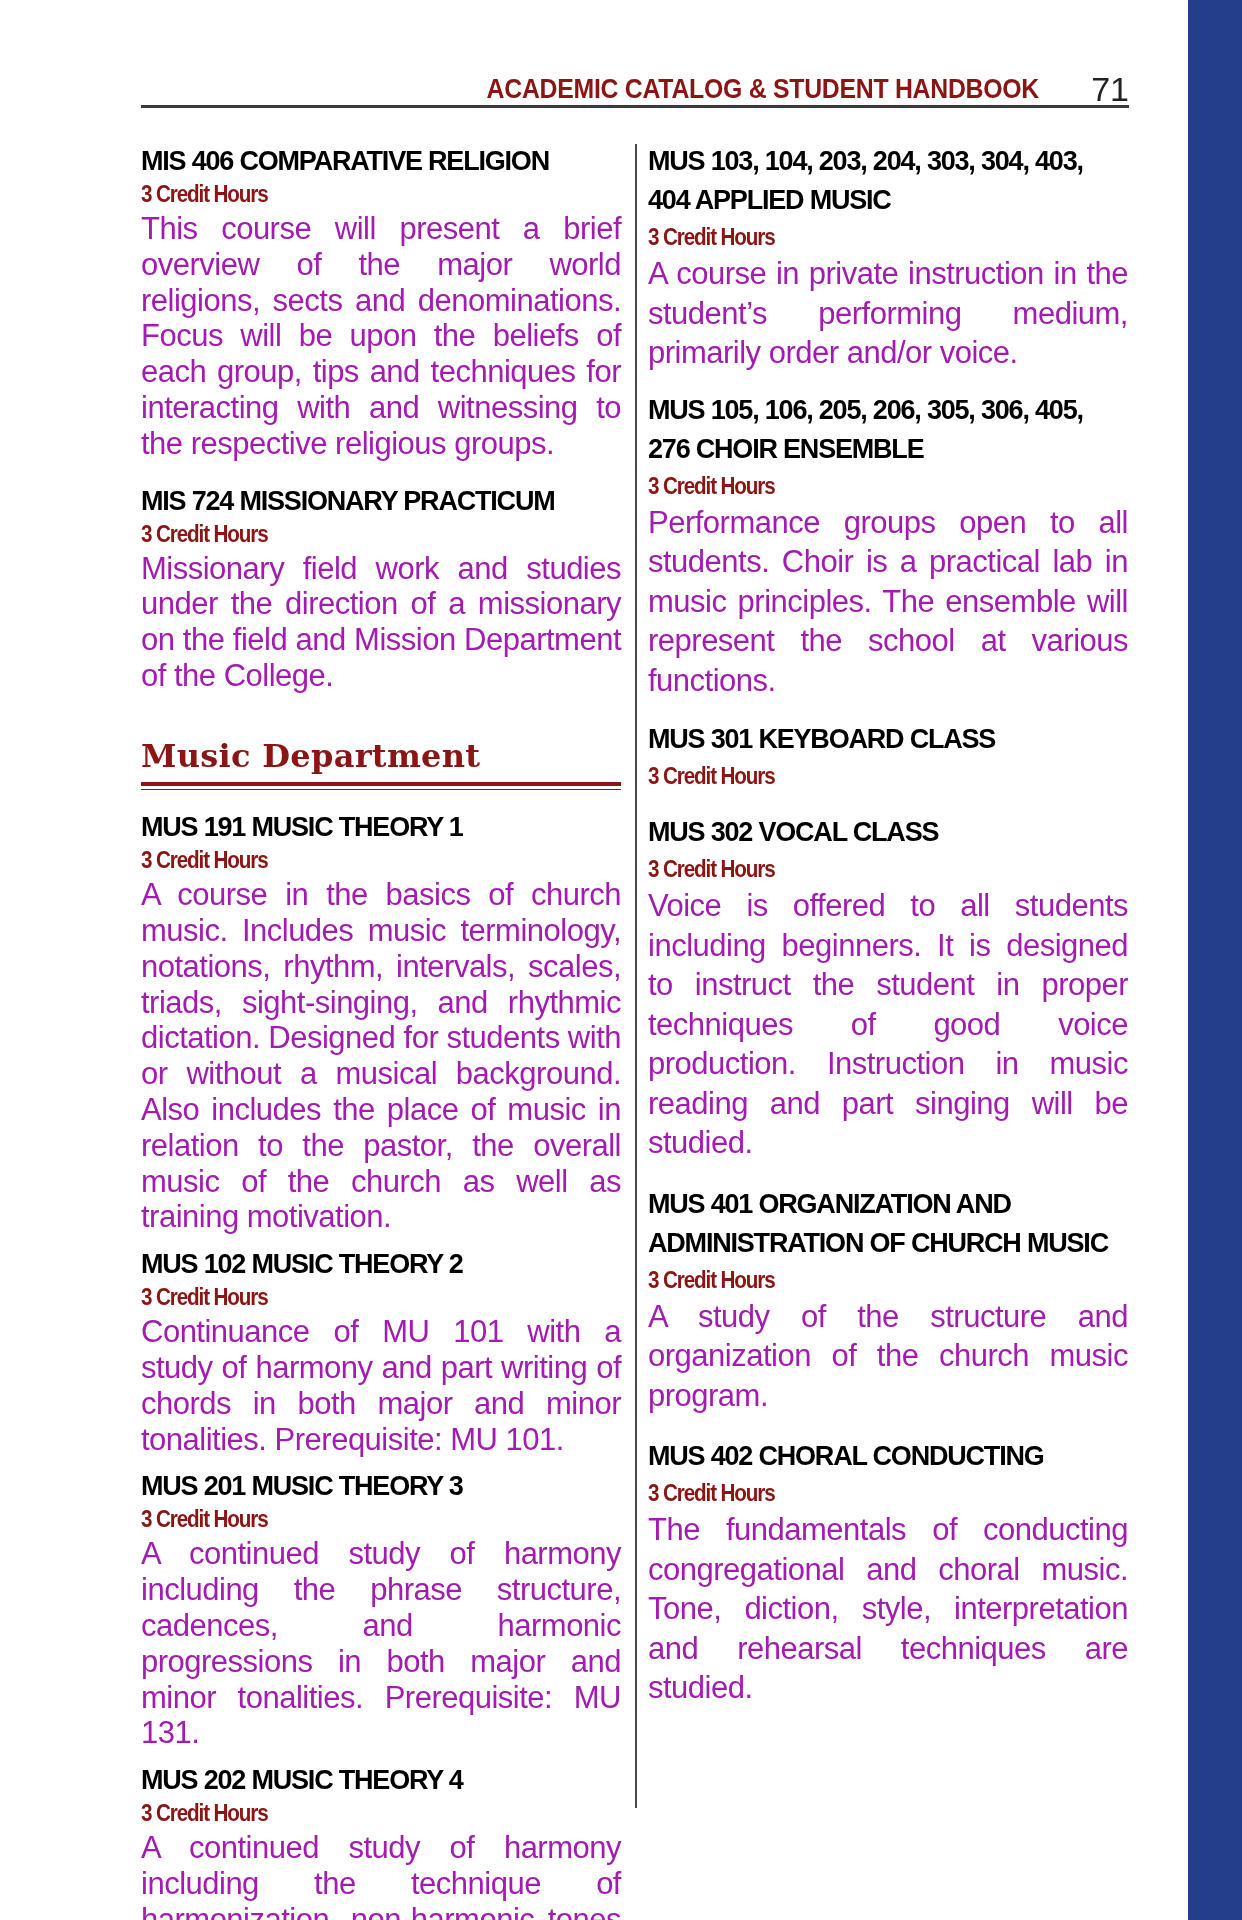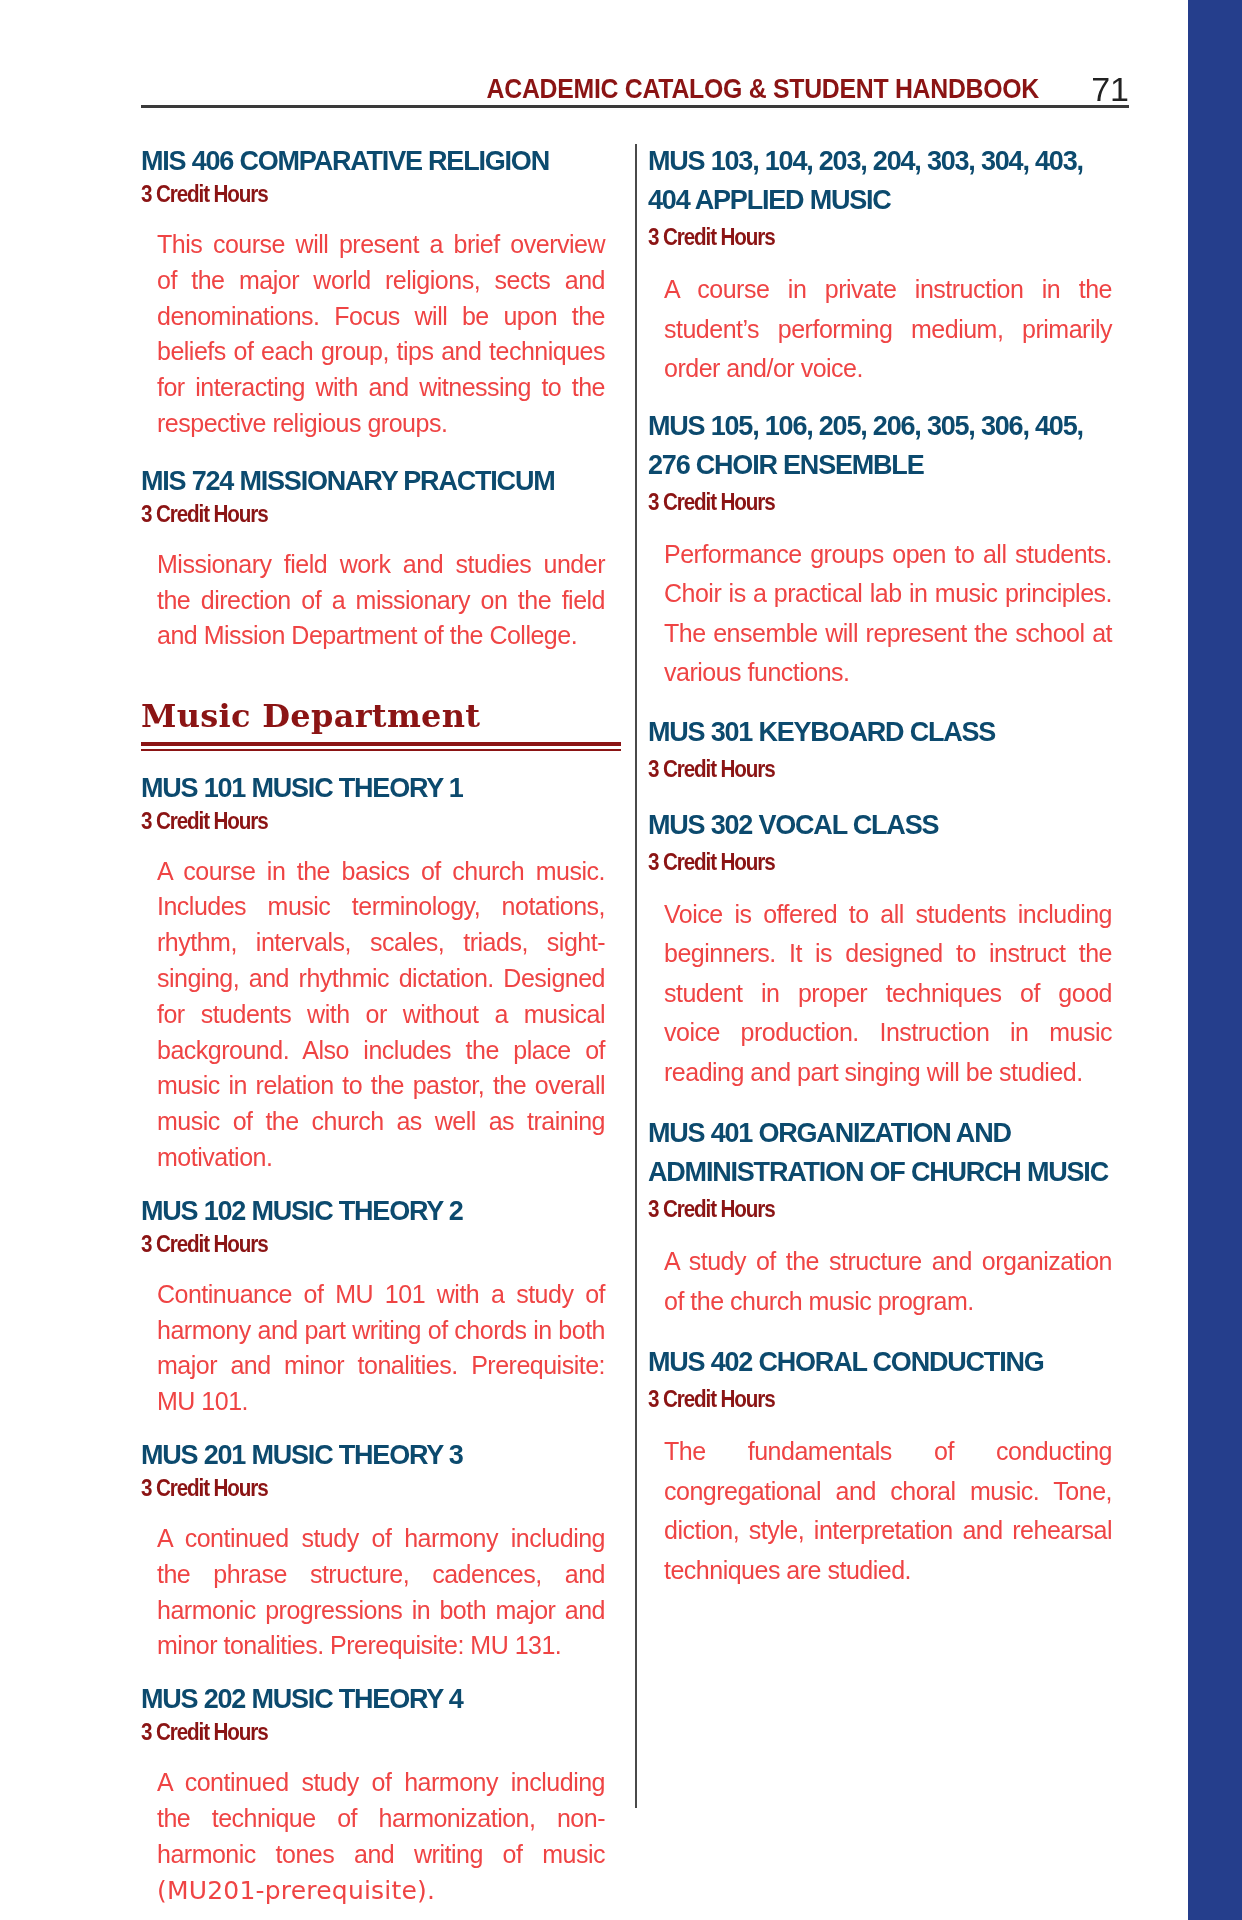--- a/index.html
+++ b/index.html
@@ -35,31 +35,31 @@
   }
   .col-left { left: 141px; width: 480px; }
   .col-right { left: 648px; width: 480px; }
   .col-divider {
     position: absolute; left: 635px; top: 144px; width: 2px; height: 1664px;
     background: #4a4a4a;
   }
   .course { margin: 0; }
   .course-title {
     font-family: "Liberation Sans", sans-serif; font-weight: bold;
-    color: #0c4a6e; font-size: 27px; line-height: 39px;
+    color: #000000; font-size: 27px; line-height: 39px;
     letter-spacing: -1.2px; margin: 0;
   }
   .credit {
     font-family: "Liberation Sans", sans-serif; font-weight: bold;
     color: #8b1414; font-size: 24px; line-height: 34px; letter-spacing: -1.3px;
     transform: scaleX(0.86); transform-origin: left center; display: inline-block;
   }
   .desc {
-    font-size: 25px; line-height: 35.8px; text-align: justify; color: #ef4444;
-    letter-spacing: -0.5px; margin: 16px;
+    font-size: 31px; line-height: 35.8px; text-align: justify; color: #a21caf;
+    letter-spacing: -0.5px; margin: 0;
   }
   .col-right .desc { line-height: 39.5px; }
   .dept-heading {
     font-family: "DejaVu Serif", "Liberation Serif", serif; font-weight: bold;
     color: #8b1414; font-size: 32px; line-height: 48px; margin: 0;
     letter-spacing: 0.3px;
   }
   .dept-rule-thick { height: 4px; background: #8b1414; margin-top: 2px; }
   .dept-rule-thin { height: 1.5px; background: #8b1414; margin-top: 3px; }
   .mono { font-family: "DejaVu Sans", sans-serif; letter-spacing: 0.2px; }
@@ -91,21 +91,21 @@
     <p class="desc">Missionary field work and studies under the direction of a missionary on the field and Mission Department of the College.</p>
   </div>
 
   <div style="margin-top:38px;">
     <h2 class="dept-heading">Music Department</h2>
     <div class="dept-rule-thick"></div>
     <div class="dept-rule-thin"></div>
   </div>
 
   <div class="course" style="margin-top:18px;">
-    <h3 class="course-title">MUS 101 MUSIC THEORY 1</h3>
+    <h3 class="course-title">MUS 191 MUSIC THEORY 1</h3>
     <div class="credit" style="margin-top:-4px;">3 Credit Hours</div>
     <p class="desc">A course in the basics of church music. Includes music terminology, notations, rhythm, intervals, scales, triads, sight-singing, and rhythmic dictation. Designed for students with or without a musical background. Also includes the place of music in relation to the pastor, the overall music of the church as well as training motivation.</p>
   </div>
 
   <div class="course" style="margin-top:10px;">
     <h3 class="course-title">MUS 102 MUSIC THEORY 2</h3>
     <div class="credit" style="margin-top:-4px;">3 Credit Hours</div>
     <p class="desc">Continuance of MU 101 with a study of harmony and part writing of chords in both major and minor tonalities. Prerequisite: MU 101.</p>
   </div>
 

